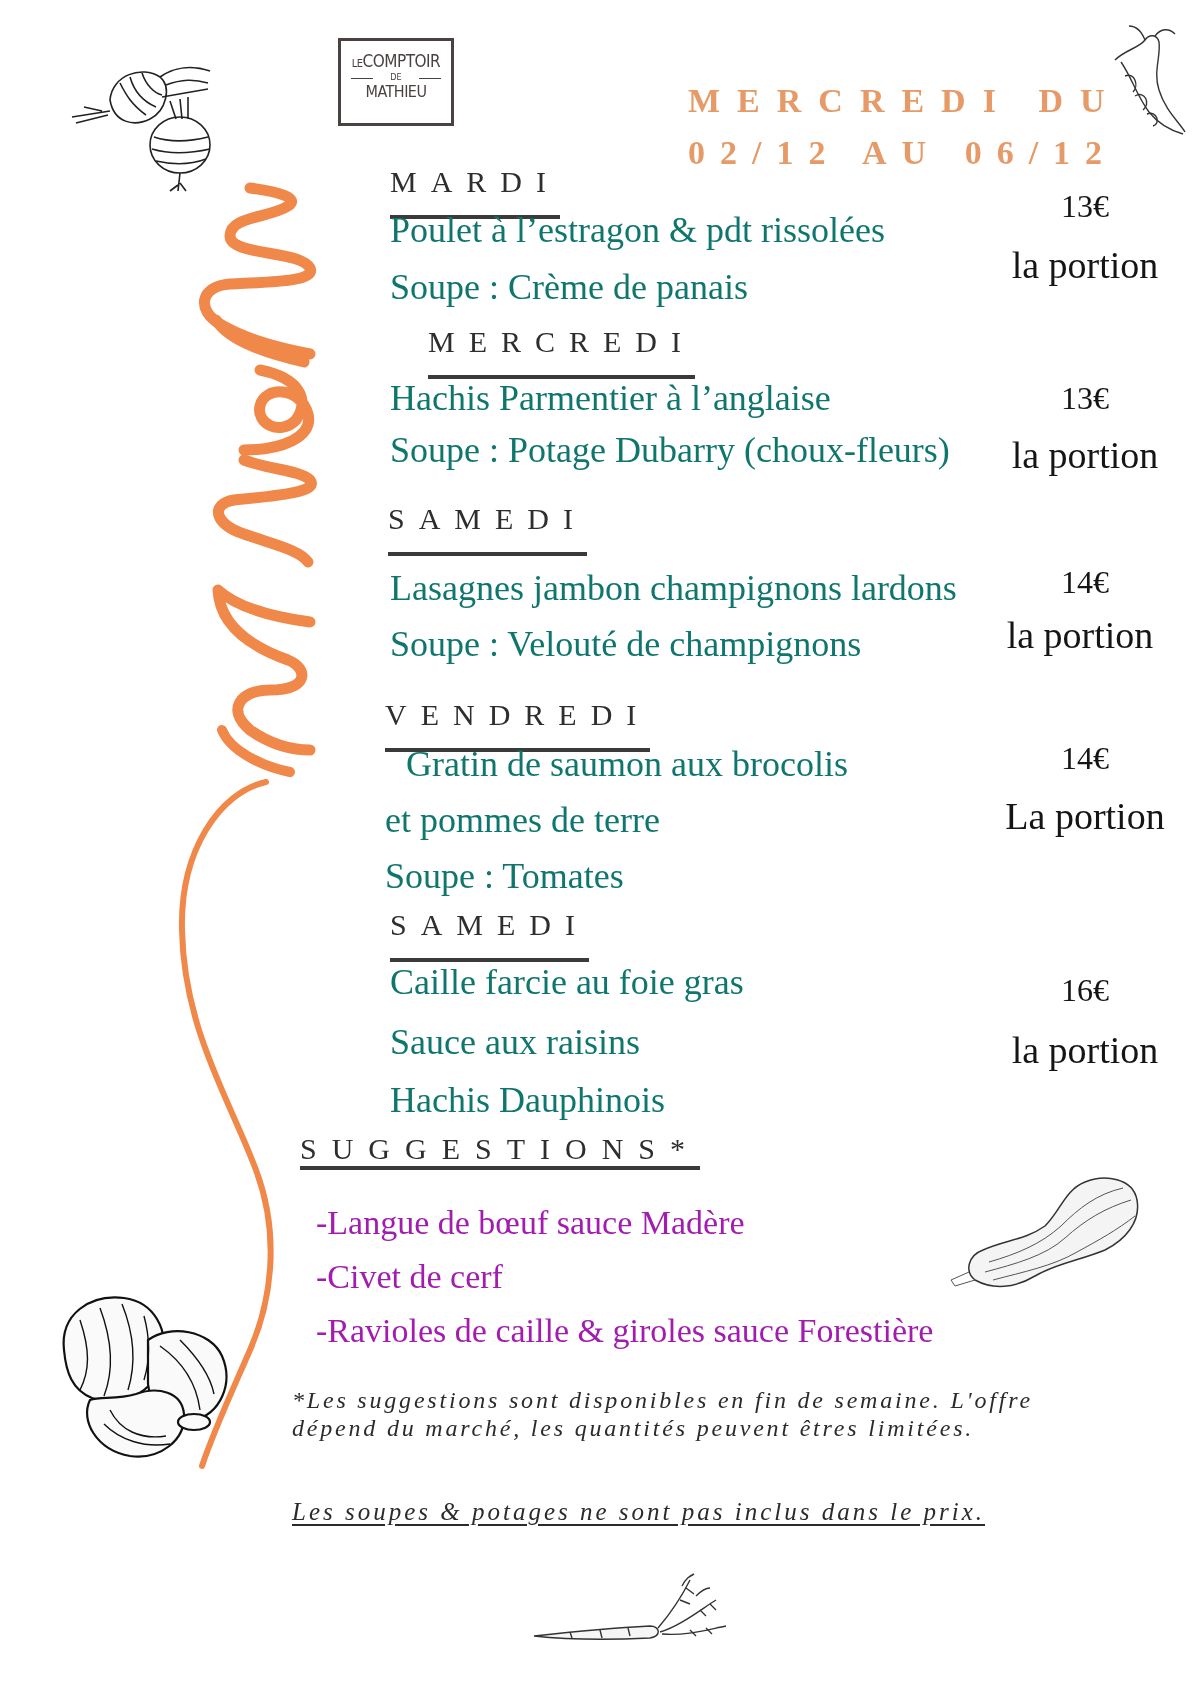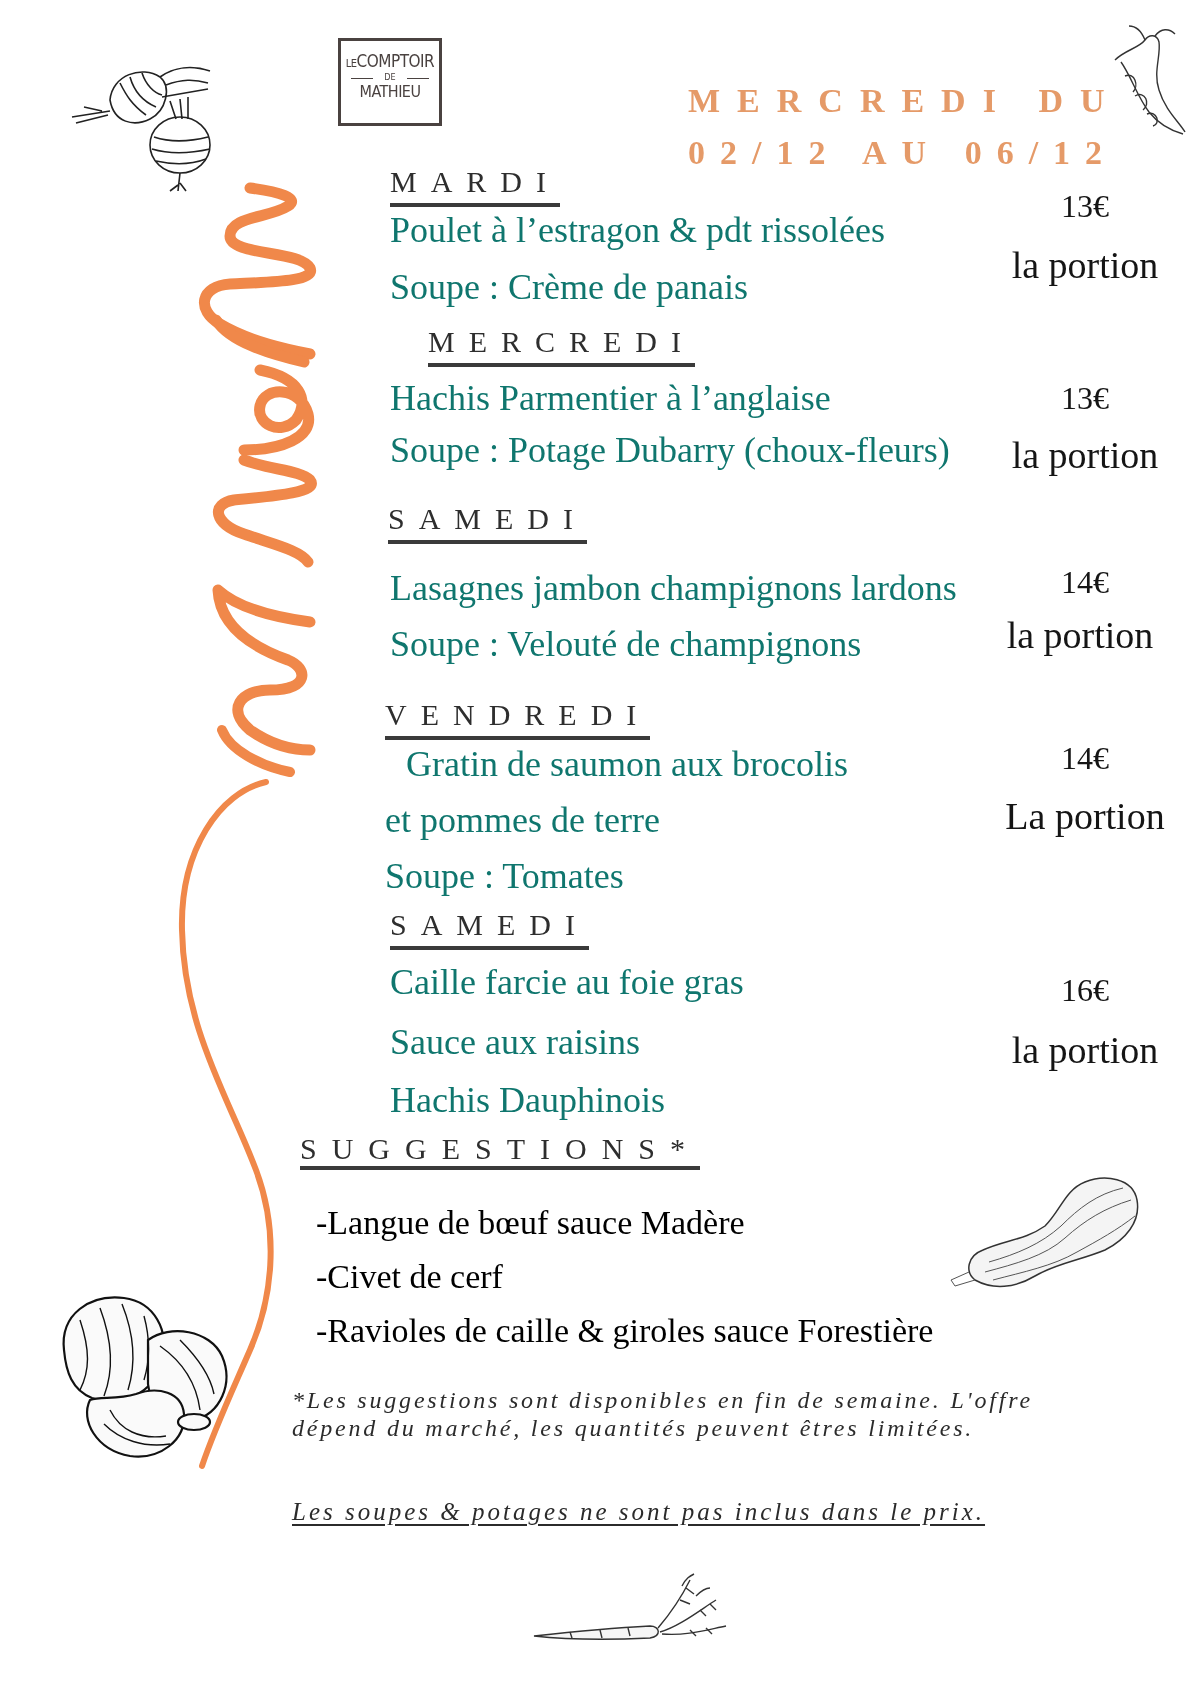--- a/index.html
+++ b/index.html
@@ -1,45 +1,45 @@
 <!DOCTYPE html>
 <html><head>
   <meta charset="utf-8">
   <style>
     html, body { margin: 0; padding: 0; background: #ffffff; }
     body { width: 1200px; height: 1697px; position: relative; overflow: hidden;
            font-family: "DejaVu Serif", "Liberation Serif", serif; color: #1d1d1d; }
     .abs { position: absolute; }
 
     
-    .logo { left: 338px; top: 38px; width: 104px; height: 88px; border: 3px solid #4a4240;
+    .logo { left: 338px; top: 38px; width: 116px; height: 88px; border: 3px solid #4a4240;
             box-sizing: border-box; text-align: center; color: #4a4240;
             font-family: "DejaVu Sans Condensed", "Liberation Sans Narrow", "Liberation Sans", sans-serif; }
     .logo .l1 { font-size: 17px; margin-top: 10px; letter-spacing: -0.5px; }
     .logo .l1 small { font-size: 11px; }
     .logo .l2 { font-size: 9px; margin-top: 1px; position: relative; }
     .logo .l2::before, .logo .l2::after { content: ""; position: absolute; top: 6px; width: 22px; height: 1px; background: #4a4240; }
     .logo .l2::before { left: 10px; } .logo .l2::after { right: 10px; }
     .logo .l3 { font-size: 16px; margin-top: 0px; letter-spacing: -0.5px; }
 
     
     .week { font-family: "Liberation Serif", serif; color: #e59a68; font-weight: bold; }
     .week-1 { left: 688px; top: 82px; font-size: 34px; letter-spacing: 17px; }
     .week-2 { left: 688px; top: 134px; font-size: 34px; letter-spacing: 15px; }
 
     
     .day { font-family: "Liberation Serif", serif; font-size: 30px; letter-spacing: 14px;
-           color: #2e2e2e; border-bottom: 4px solid #3a3a3a; padding-bottom: 4px; line-height: 34px; white-space: nowrap; }
+           color: #2e2e2e; border-bottom: 4px solid #3a3a3a; padding-bottom: 16px; line-height: 34px; white-space: nowrap; }
     .dish { font-family: "Liberation Serif", serif; font-size: 36px; color: #0f766e; white-space: nowrap; line-height: 44px; }
     .price { font-family: "Liberation Serif", serif; font-size: 32px; color: #151515; white-space: nowrap; text-align: center; width: 200px; }
     .portion { font-family: "Liberation Serif", serif; font-size: 38px; color: #151515; white-space: nowrap; text-align: center; width: 200px; }
 
     .sugg-title { font-family: "Liberation Serif", serif; font-size: 30px; letter-spacing: 15px;
                   color: #2e2e2e; border-bottom: 4px solid #3a3a3a; line-height: 34px; white-space: nowrap; }
-    .sugg { font-family: "Liberation Serif", serif; font-size: 34px; color: #000000; white-space: nowrap; }
+    .sugg { font-family: "Liberation Serif", serif; font-size: 34px; color: #a21caf; white-space: nowrap; }
 
     .note { font-family: "Liberation Serif", serif; font-style: italic; font-size: 24px; letter-spacing: 2.8px;
             color: #2b2b2b; line-height: 28px; width: 760px; }
     .note-2 { font-family: "Liberation Serif", serif; font-style: italic; font-size: 25px; letter-spacing: 3px;
               color: #2b2b2b; text-decoration: underline; text-decoration-thickness: 2px; text-underline-offset: 4px; white-space: nowrap; }
 
     svg { overflow: visible; }
   </style>
 </head>
 <body>

